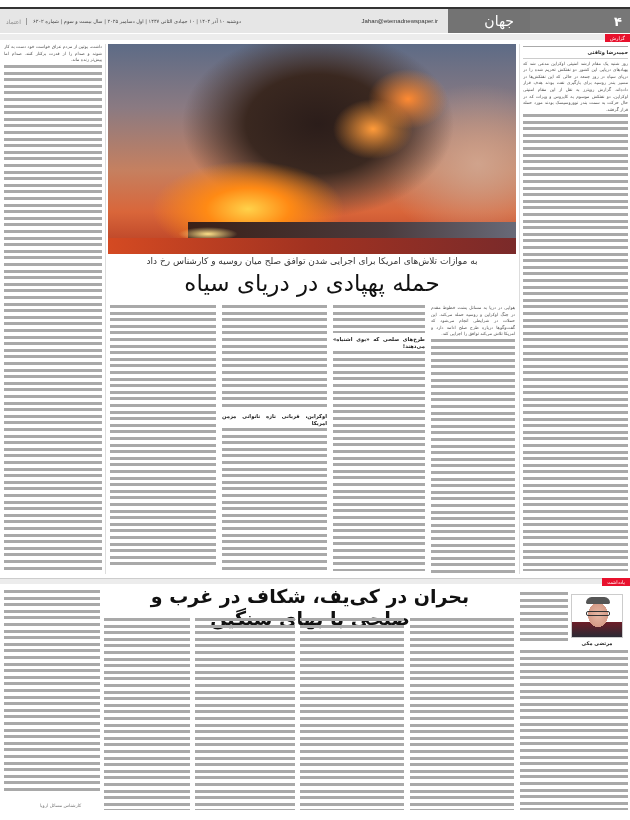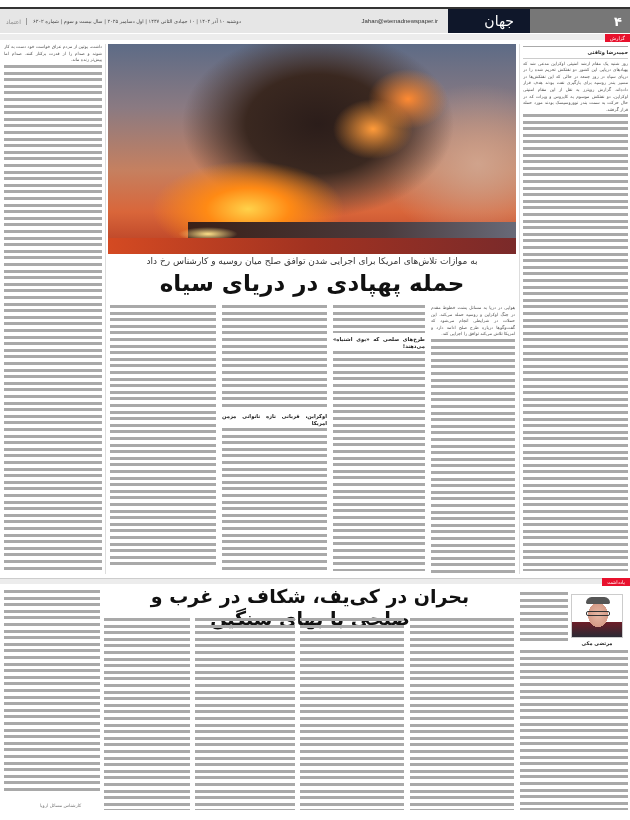--- a/index.html
+++ b/index.html
@@ -6,21 +6,21 @@
   html, body { width: 630px; height: 820px; background: #ffffff; overflow: hidden; }
   body { font-family: "DejaVu Sans", sans-serif; color: #222; direction: rtl; position: relative; }
 
   
   .top-rule { position: absolute; left: 0; top: 7px; width: 630px; height: 2px; background: #333; }
   .header { position: absolute; left: 0; top: 9px; width: 630px; height: 24px; display: flex; direction: ltr; }
   .header .meta { flex: 1; background: #e6e6e6; display: flex; align-items: center; padding: 0 6px; font-size: 5px; color: #444; gap: 6px; }
   .header .meta .logo { font-size: 6px; color: #888; border-right: 1px solid #999; padding-right: 5px; }
   .header .meta .dateline { flex: 1; }
   .header .meta .email { font-size: 6px; color: #333; margin-right: 4px; font-family: "Liberation Sans", sans-serif; }
-  .header .section { width: 82px; background: #0f172a; color: #fff; font-size: 14px; display: flex; align-items: center; justify-content: flex-end; padding-right: 16px; text-align: right; }
+  .header .section { width: 82px; background: #737373; color: #fff; font-size: 14px; display: flex; align-items: center; justify-content: flex-end; padding-right: 16px; text-align: right; }
   .header .pagenum { width: 100px; background: #777; color: #fff; font-size: 13px; font-weight: bold; display: flex; align-items: center; justify-content: flex-end; padding-right: 8px; }
 
   .sub-bar { position: absolute; left: 0; top: 34px; width: 630px; height: 6px; background: #ececec; }
   .tag { position: absolute; right: 0; top: 34px; height: 8px; padding: 0 5px; background: #e8112d; color: #fff; font-size: 5px; display: flex; align-items: center; }
 
   
   .col { position: absolute; overflow: hidden; font-size: 4.4px; line-height: 6.6px; text-align: justify; color: #555; }
   .col p { margin-bottom: 1px; }
   .col .byline { font-size: 5px; color: #222; border-top: 1px solid #aaa; border-bottom: 1px solid #ccc; padding: 2px 0; margin-bottom: 2px; font-weight: bold; }
   .col h4 { font-size: 5.2px; line-height: 6.5px; color: #222; font-weight: bold; margin: 3px 0 2px; }
@@ -34,21 +34,21 @@
       radial-gradient(ellipse 40px 30px at 300px 55px, #ff8a32 0%, rgba(240,100,30,0) 100%),
       radial-gradient(ellipse 160px 110px at 210px 80px, #2b1d1a 0%, #3a2820 45%, rgba(90,50,35,0) 85%),
       radial-gradient(ellipse 120px 100px at 370px 120px, #d0a38c 0%, rgba(200,140,110,0) 80%),
       linear-gradient(to bottom, #5d6b86 0%, #8a7a82 30%, #c58060 60%, #d9663a 80%, #b33a22 100%);
   }
   .photo .hull { position: absolute; left: 80px; top: 178px; width: 328px; height: 16px; background: linear-gradient(to right, #3a2018, #4b3b3d 60%, #686a78); }
   .photo .sea { position: absolute; left: 0; top: 194px; width: 408px; height: 16px; background: linear-gradient(to right, #d44a22, #a13221 50%, #7a2a2a); }
   .photo .glow { position: absolute; left: 70px; top: 183px; width: 60px; height: 14px; background: radial-gradient(ellipse at center, #ffe28a 0%, rgba(255,140,40,0) 70%); }
 
   .kicker { position: absolute; left: 108px; top: 256px; width: 408px; text-align: center; font-size: 9px; color: #333; }
-  .headline { position: absolute; left: 108px; top: 270px; width: 408px; text-align: center; font-size: 23px; font-weight: bold; color: #111; letter-spacing: -0.5px; }
+  .headline { position: absolute; left: 108px; top: 270px; width: 408px; text-align: center; font-size: 23px; font-weight: normal; color: #111; letter-spacing: -0.5px; }
 
   .vrule { position: absolute; width: 1px; background: #ddd; }
 
   
   .sep-bar { position: absolute; left: 0; top: 578px; width: 630px; height: 6px; background: #ececec; border-top: 1px solid #ccc; }
   .tag2 { position: absolute; right: 0; top: 578px; height: 8px; padding: 0 5px; background: #e8112d; color: #fff; font-size: 5px; display: flex; align-items: center; }
   .headline2 { position: absolute; left: 140px; top: 585px; width: 340px; text-align: center; font-size: 19px; font-weight: bold; color: #111; }
   .author-photo { position: absolute; left: 571px; top: 594px; width: 52px; height: 44px;
     background: radial-gradient(ellipse 14px 17px at 26px 20px, #e7b7a3 0%, #d59b87 70%, rgba(0,0,0,0) 72%),
                 linear-gradient(to bottom, #ffffff 0%, #ffffff 65%, #6c1e28 65%, #2a2a34 100%);

